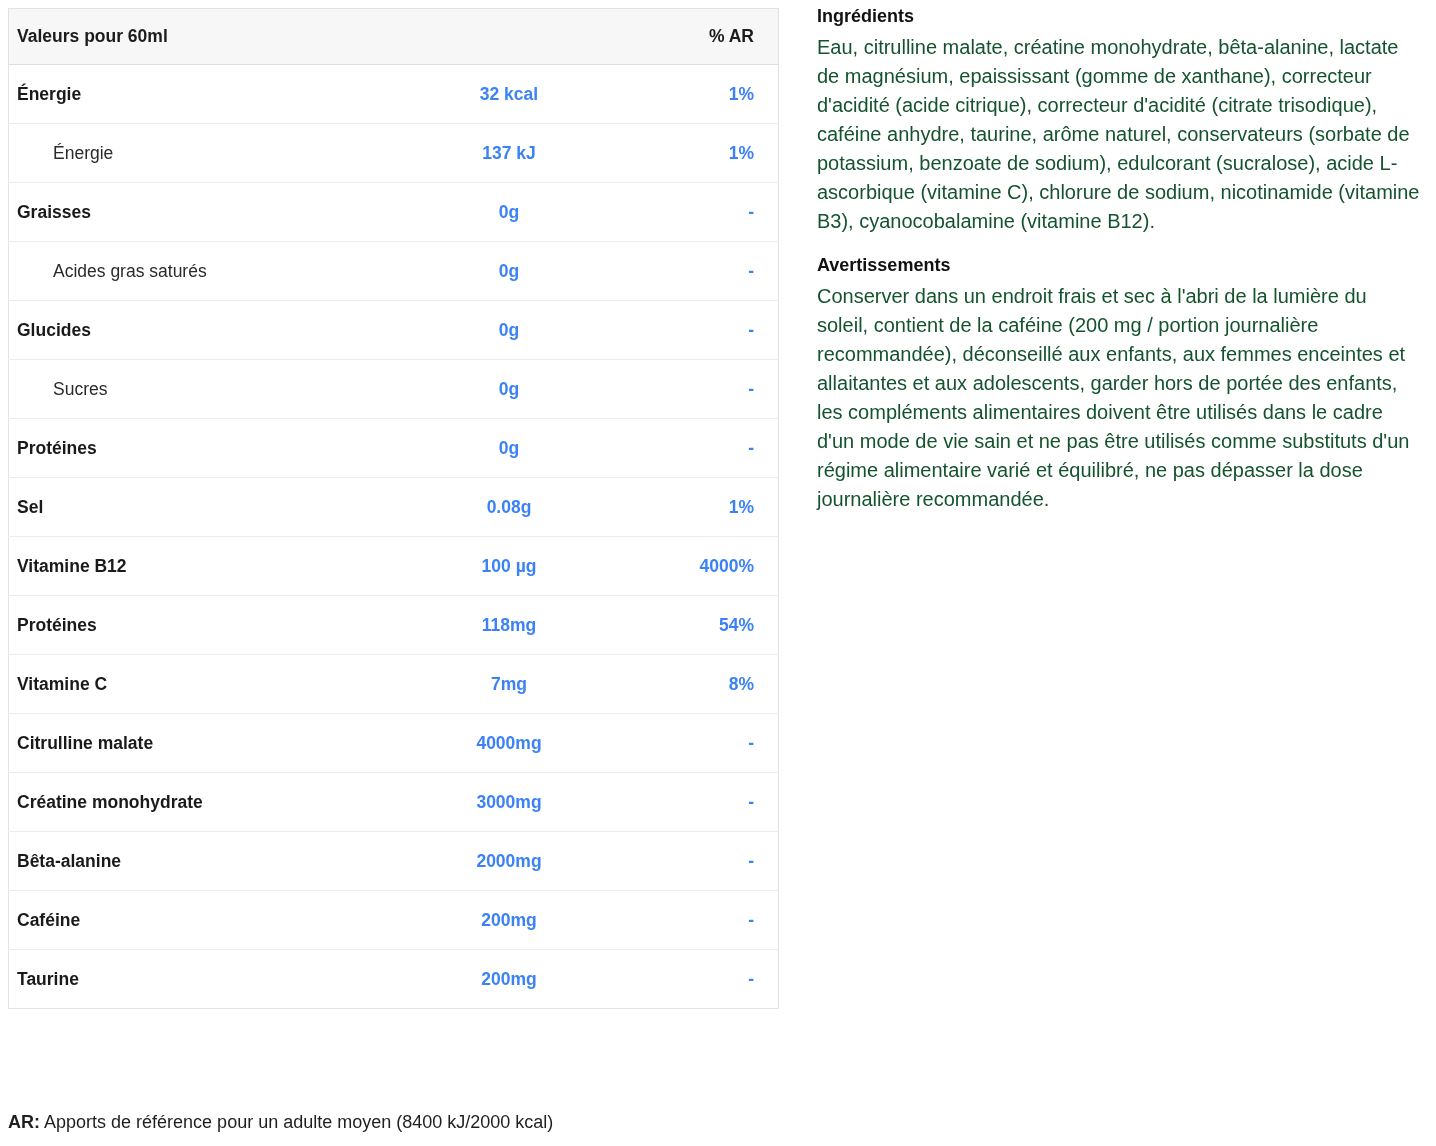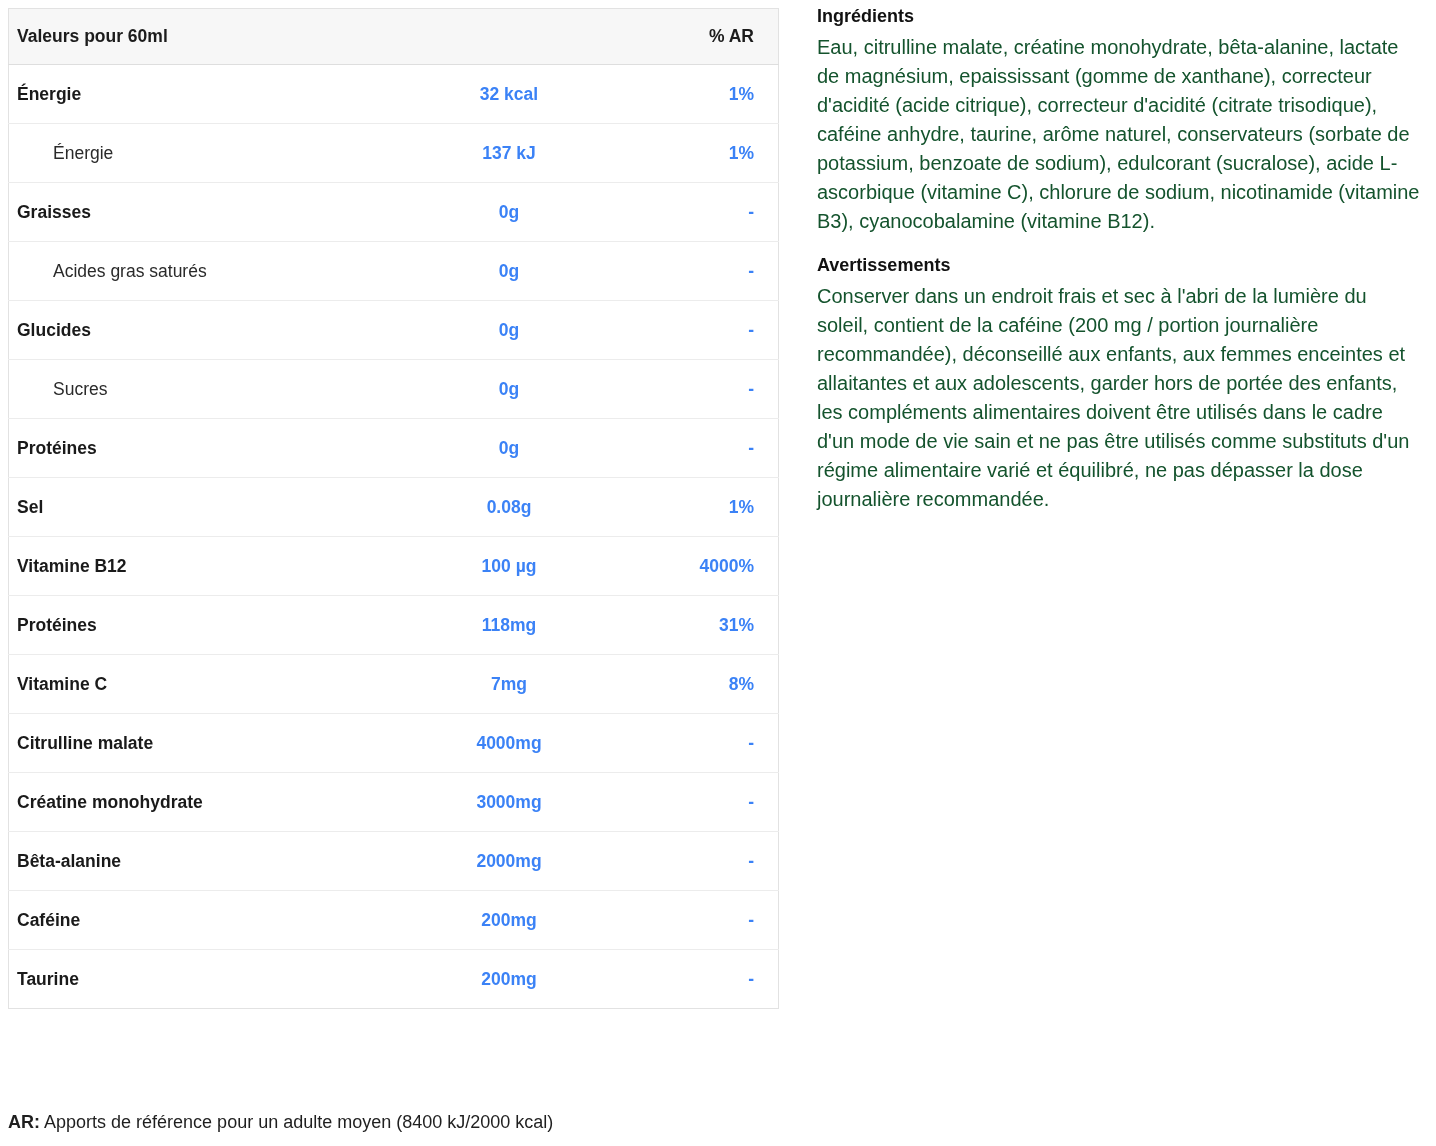--- a/index.html
+++ b/index.html
@@ -152,21 +152,21 @@
         <td class="percent">1%</td>
       </tr>
       <tr>
         <td class="label">Vitamine B12</td>
         <td class="value">100 µg</td>
         <td class="percent">4000%</td>
       </tr>
       <tr>
         <td class="label">Protéines</td>
         <td class="value">118mg</td>
-        <td class="percent">31%</td>
+        <td class="percent">54%</td>
       </tr>
       <tr>
         <td class="label">Vitamine C</td>
         <td class="value">7mg</td>
         <td class="percent">8%</td>
       </tr>
       <tr>
         <td class="label">Citrulline malate</td>
         <td class="value">4000mg</td>
         <td class="percent">-</td>

